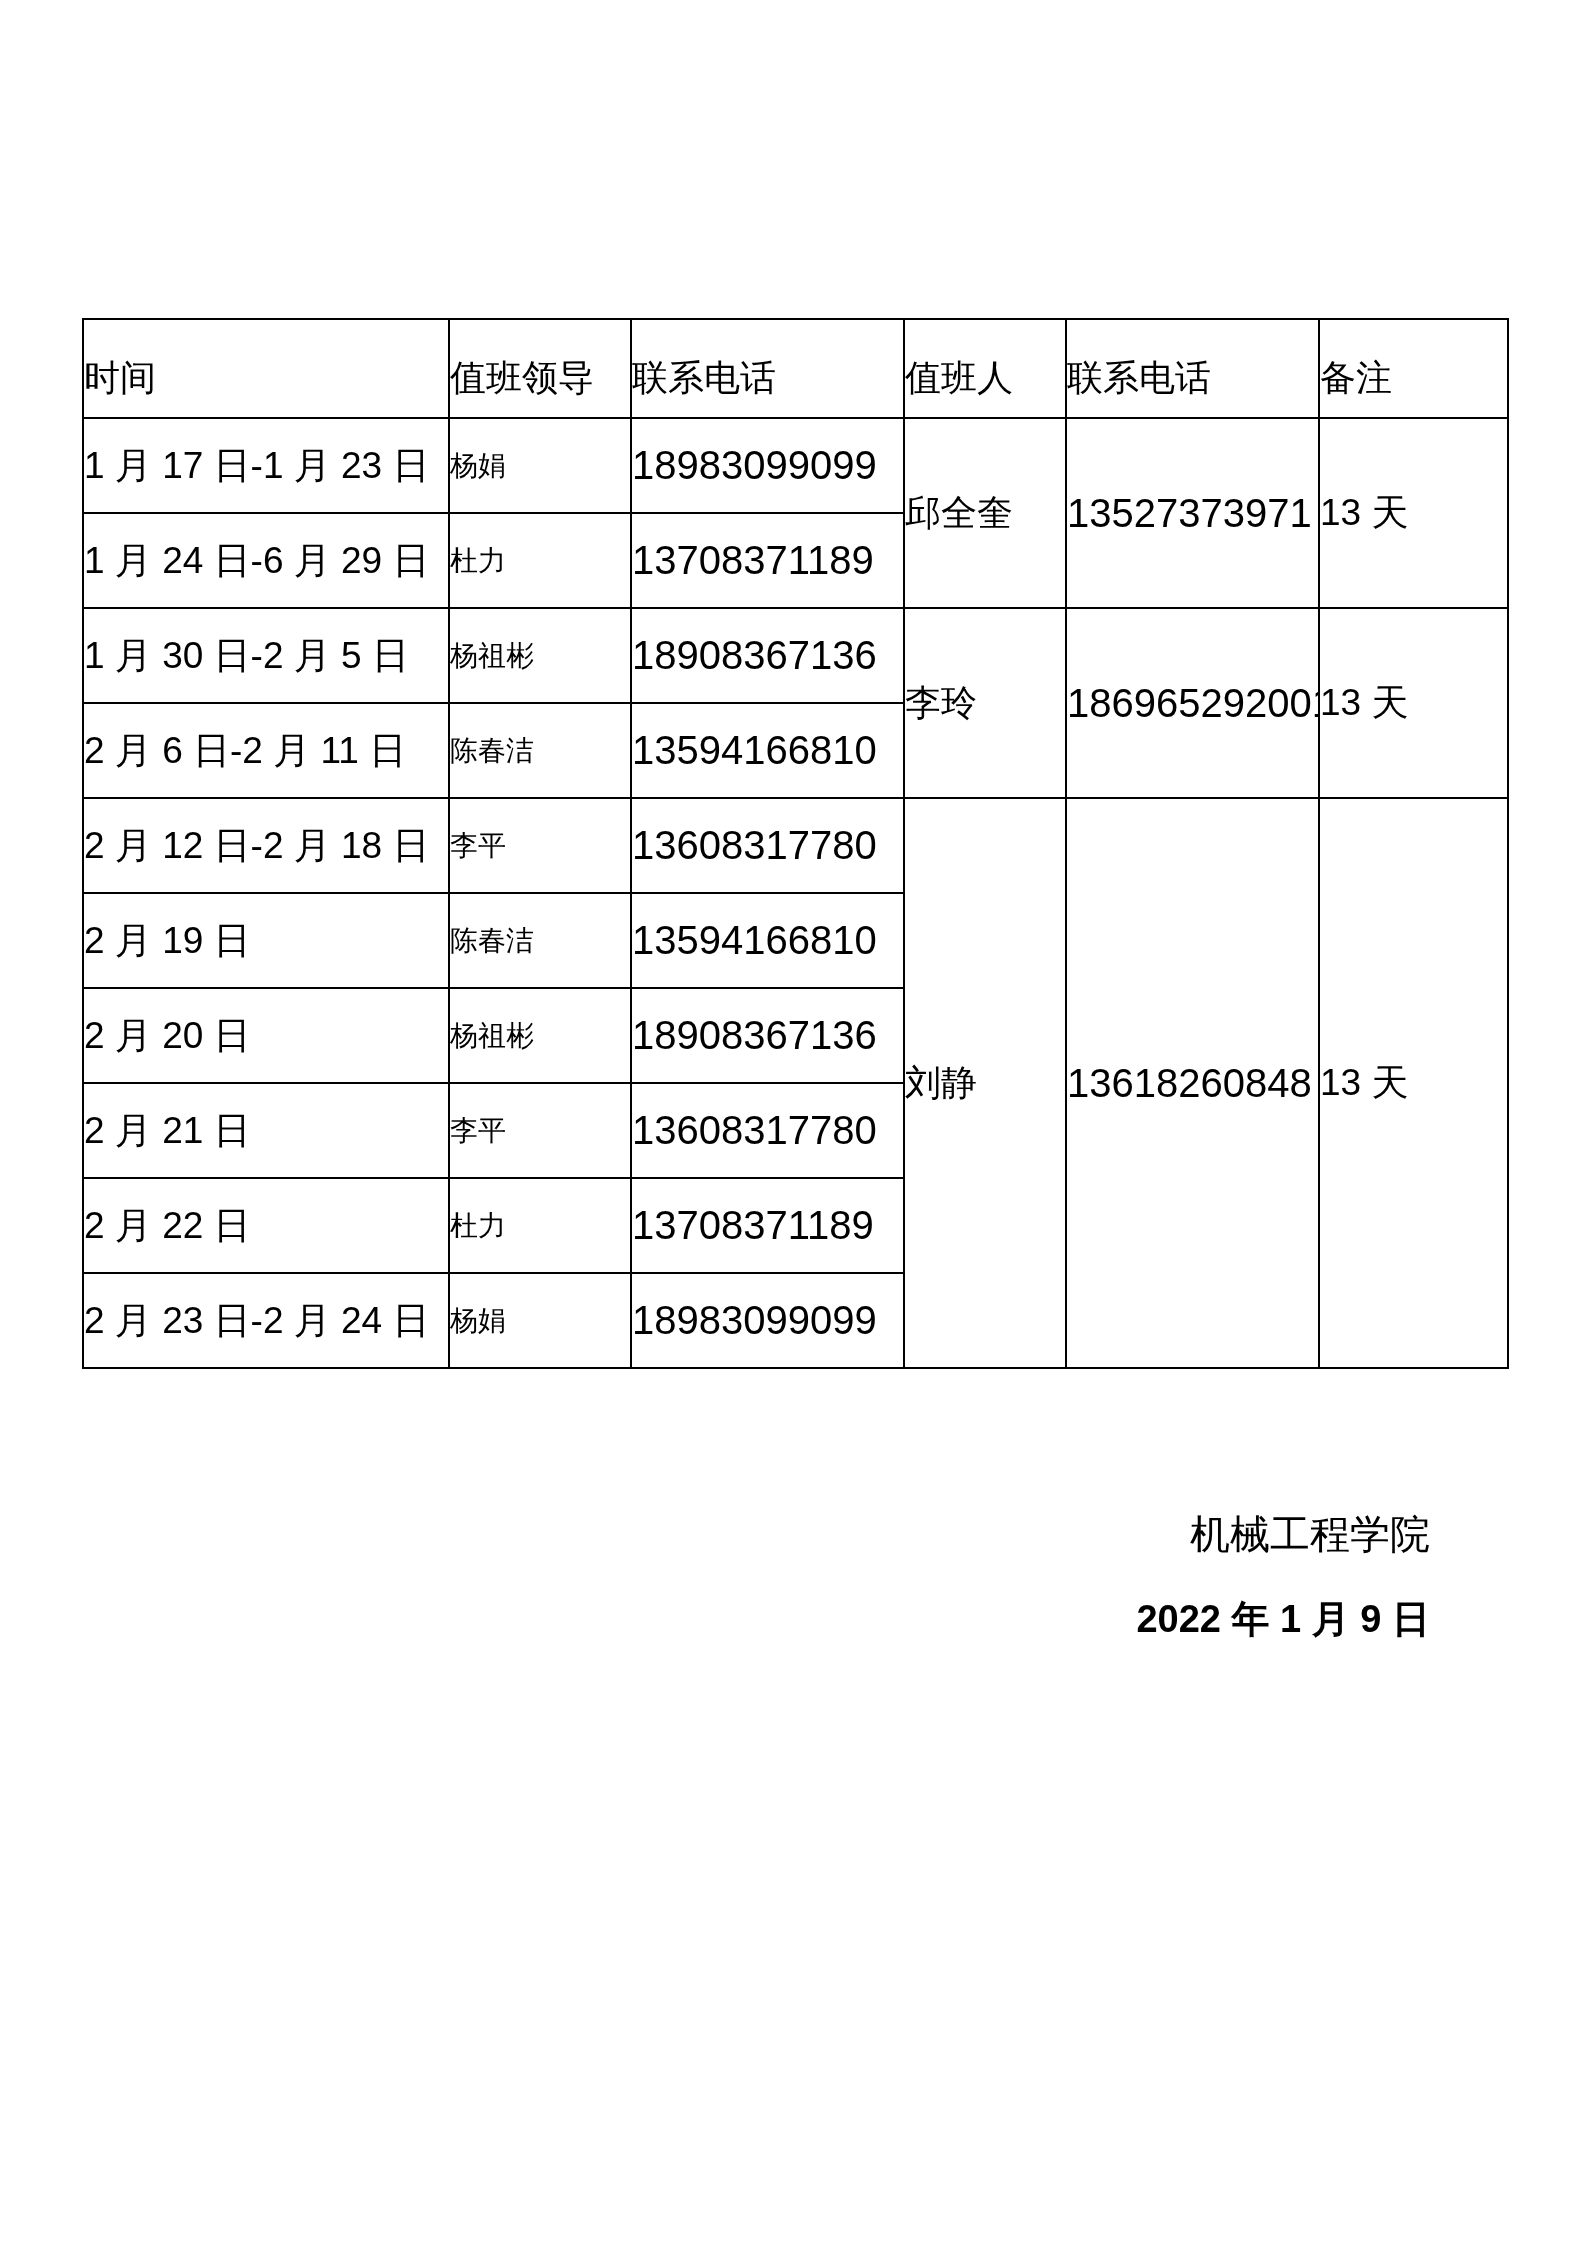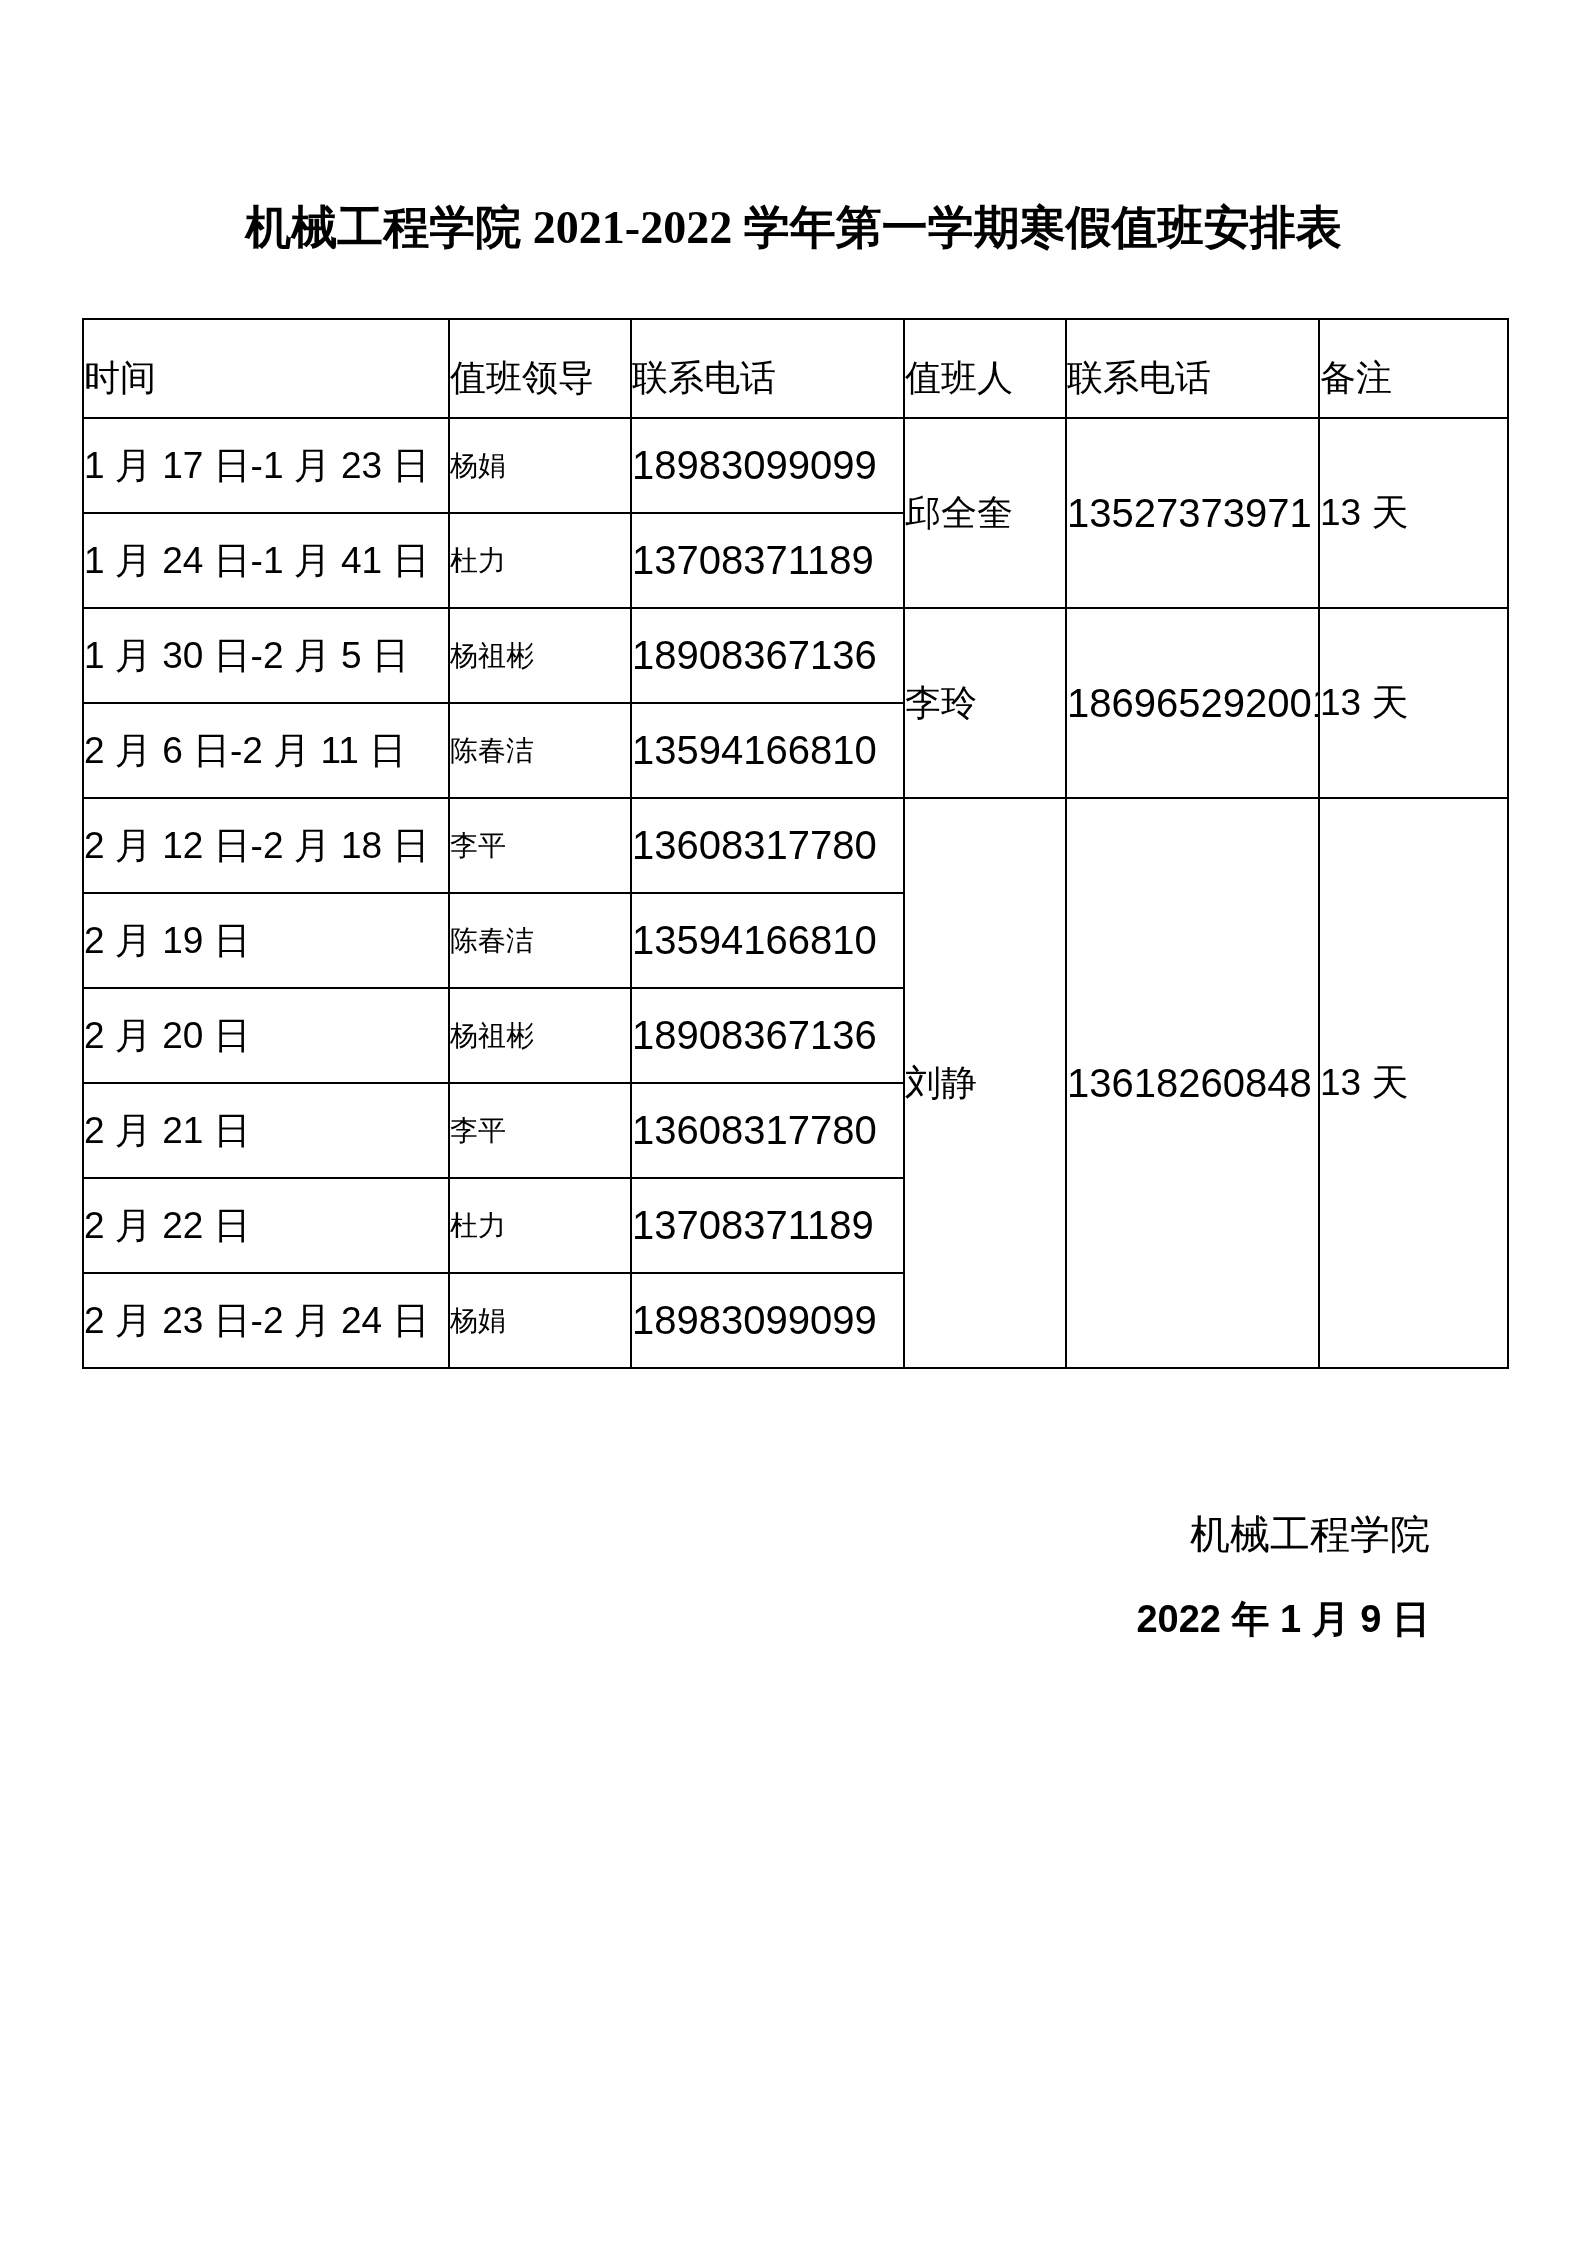--- a/index.html
+++ b/index.html
@@ -101,21 +101,20 @@
     font-size: 38px;
     line-height: 1.1;
     white-space: nowrap;
   }
 </style>
 </head>
 <body>
 
 <div class="page">
 
-  <div class="doc-title">机械工程学院 2021-2022 学年第一学期寒假值班安排表</div>
 
   <table class="duty">
     <colgroup>
       <col style="width:366px">
       <col style="width:182px">
       <col style="width:273px">
       <col style="width:162px">
       <col style="width:253px">
       <col style="width:189px">
     </colgroup>
@@ -132,21 +131,21 @@
     <tbody>
       <tr>
         <td class="date">1 月 17 日-1 月 23 日</td>
         <td class="leader">杨娟</td>
         <td class="phone">18983099099</td>
         <td class="person" rowspan="2">邱全奎</td>
         <td class="gphone" rowspan="2">13527373971</td>
         <td class="note" rowspan="2">13 天</td>
       </tr>
       <tr>
-        <td class="date">1 月 24 日-1 月 41 日</td>
+        <td class="date">1 月 24 日-6 月 29 日</td>
         <td class="leader">杜力</td>
         <td class="phone">13708371189</td>
       </tr>
       <tr>
         <td class="date">1 月 30 日-2 月 5 日</td>
         <td class="leader">杨祖彬</td>
         <td class="phone">18908367136</td>
         <td class="person" rowspan="2">李玲</td>
         <td class="gphone" rowspan="2">186965292001</td>
         <td class="note" rowspan="2">13 天</td>

